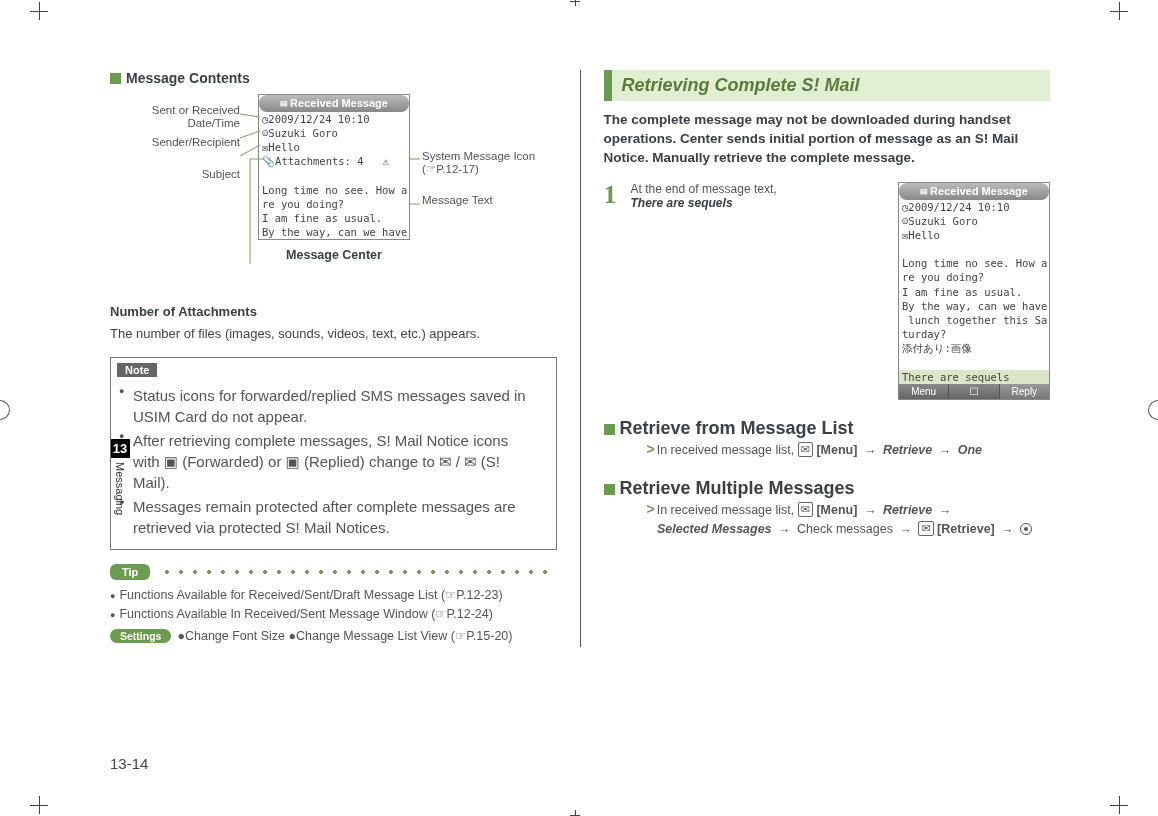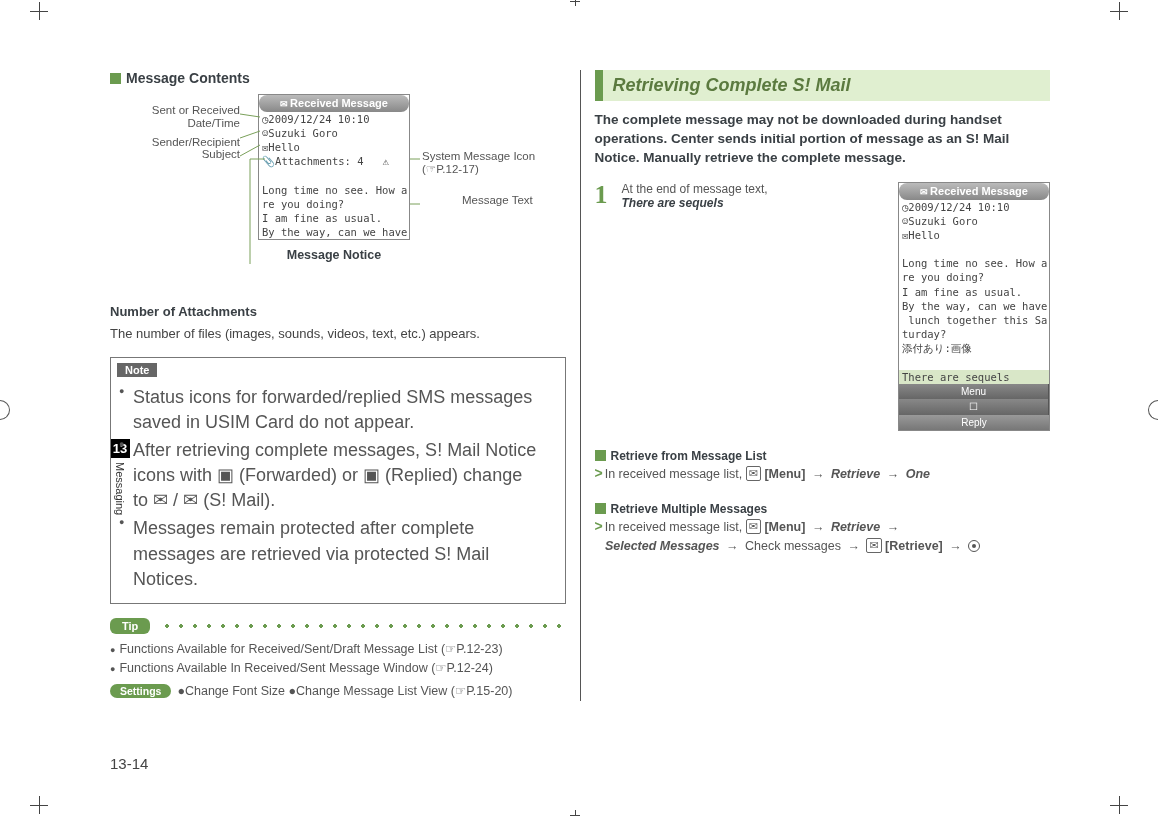--- a/index.html
+++ b/index.html
@@ -19,21 +19,21 @@
   .cm-tl { top: 2px; left: 30px; }
   .cm-tr { top: 2px; right: 30px; }
   .cm-bl { bottom: 2px; left: 30px; }
   .cm-br { bottom: 2px; right: 30px; }
   .cm-tc { top: -4px; left: 570px; width:10px; height:10px; }
   .cm-bc { bottom: -4px; left: 570px; width:10px; height:10px; }
   .half-circle-left { position:absolute; left:0; top:400px; width:10px; height:20px; border:1px solid #555; border-left:none; border-radius:0 20px 20px 0; }
   .half-circle-right { position:absolute; right:0; top:400px; width:10px; height:20px; border:1px solid #555; border-right:none; border-radius:20px 0 0 20px; }
   
   .page { position:absolute; top:70px; left:110px; width:940px; }
-  .cols { display:flex; gap:12px; }
+  .cols { display:flex; gap:21px; }
   .col { flex:1; min-width:0; }
   .divider { width:1px; background:#555; margin:0 2px; }
 
   .side-tab { position:absolute; left:110px; top:439px; width:20px; }
   .side-tab .chapnum { background:#000; color:#fff; font-weight:bold; text-align:center; font-size:13px; padding:2px 0; }
   .side-tab .chaptxt { writing-mode:vertical-rl; font-size:11px; padding-top:4px; text-align:center; margin:0 auto; }
 
   .page-num { position:absolute; left:110px; top:755px; font-size:15px; color:#444; }
 
   .green-bullet { display:inline-block; width:11px; height:11px; background:#6b9b4f; margin-right:5px; vertical-align:-1px; }
@@ -48,36 +48,36 @@
   }
   .phone-screen .titlebar {
     background: linear-gradient(#bbb,#888);
     color:#fff; font-weight:bold; padding:1px 4px;
     font-size:11px; text-align:center;
     font-family: "Helvetica Neue", Arial, sans-serif;
     border-radius: 8px;
   }
   .phone-screen .row { padding:0 3px; white-space:pre; }
   .phone-screen .row.hl { background:#d9e7c8; }
-  .phone-screen .softkeys { display:flex;flex-direction:column; }
+  .phone-screen .softkeys { display:flex; }
   .phone-screen .softkeys span {
     flex:1; text-align:center; background: linear-gradient(#888,#666);
     color:#fff; font-size:10px; padding:1px 0; font-family: Arial, sans-serif;
     border-right:1px solid #555;
   }
   .phone-screen .softkeys span:last-child { border-right:none; background:linear-gradient(#999,#777); }
 
   .fig-caption { text-align:center; font-weight:bold; font-size:12.5px; margin-top:4px; color:#3a4045; }
 
   .body-text { font-size:13px; color:#444; margin-top:6px; line-height:1.35; }
   .subhead { font-weight:bold; font-size:13px; color:#3a4045; margin-top:10px; }
 
   .note-box { border:1px solid #777; margin-top:14px; padding:6px 24px 8px 8px; }
   .note-label { display:inline-block; background:#666; color:#fff; font-weight:bold; font-size:11px; padding:1px 8px; margin:-14px 0 6px -2px; position:relative; top:-2px; }
-  .note-box ul { list-style:none; padding-left:0; font-size:18px; color:#555; line-height:1.4; }
+  .note-box ul { list-style:none; padding-left:0; font-size:15px; color:#555; line-height:1.4; }
   .note-box li { position:relative; padding-left:14px; margin-bottom:3px; }
   .note-box li::before { content:"●"; position:absolute; left:0; top:0; font-size:9px; color:#555; }
 
   .tip-row { display:flex; align-items:center; margin-top:14px; }
   .tip-pill { background:#6b9b4f; color:#fff; font-weight:bold; font-size:11px; border-radius:6px; padding:2px 12px; }
   .dots { flex:1; height:4px; background-image: radial-gradient(circle, #6b9b4f 2px, transparent 2px); background-size:14px 4px; background-repeat:repeat-x; margin-left:10px; }
 
   .tip-lines { font-size:12.5px; color:#555; margin-top:6px; line-height:1.55; }
   .tip-lines .bullet::before { content:"●"; font-size:9px; margin-right:4px; color:#555; }
   .settings-pill { background:#6b9b4f; color:#fff; font-weight:bold; font-size:10.5px; border-radius:10px; padding:1px 10px; margin-right:6px; }
@@ -90,23 +90,23 @@
   }
 
   .intro { font-weight:bold; font-size:13.5px; color:#3a4045; line-height:1.4; margin-bottom:14px; }
 
   .step-row { display:flex; gap:14px; align-items:flex-start; }
   .step-num { font-family: Georgia, serif; font-size:26px; font-weight:bold; color:#6b9b4f; line-height:1; }
   .step-text { font-size:12px; color:#555; }
   .step-text .em { font-style:italic; font-weight:bold; color:#3a4045; }
 
   .sub-sec { margin-top:18px; }
-  .sub-sec .hed { font-weight:bold; font-size:12px; color:#3a4045; }
+  .sub-sec .hed { font-weight:bold; font-size:18px; color:#3a4045; }
   .sub-sec .g-arrow { font-weight:bold; color:#6b9b4f; font-size:14px; margin-right:2px; }
-  .flow { font-size:12.5px; color:#555; line-height:1.5; }
+  .flow { font-size:12.5px; color:#555; line-height:1.5;margin-left:43px; }
   .flow .kw { font-weight:bold; }
   .flow .kwi { font-weight:bold; font-style:italic; }
   .flow .arrow { margin:0 3px; }
   .icon-box { display:inline-block; border:1px solid #666; border-radius:2px; padding:0 2px; font-size:10px; vertical-align:1px; line-height:1.2; }
   .icon-circle { display:inline-block; width:12px; height:12px; border:1.5px solid #555; border-radius:50%; vertical-align:-2px; position:relative; }
   .icon-circle::after { content:""; position:absolute; left:3px; top:3px; width:4px; height:4px; background:#555; border-radius:50%; }
   .icon-envelope { font-size:11px; }
 
   .annot-line { stroke:#7aa05a; stroke-width:1; fill:none; }
 
@@ -138,52 +138,52 @@
 
   <div class="sec-title">
     <span class="green-bullet"></span><span>Message Contents</span>
   </div>
 
   <div class="fig-wrap" style="height:190px;">
 
     <div style="position:absolute; left:0; top:10px; width:130px;">
       <div class="annot-label" style="line-height:1.15;">Sent or Received Date/Time</div>
       <div class="annot-label" style="margin-top:6px;">Sender/Recipient</div>
-      <div class="annot-label" style="margin-top:0;">Subject</div>
+      <div class="annot-label" style="margin-top:20px;">Subject</div>
     </div>
 
     <div class="phone-screen" style="position:absolute; left:148px; top:0; width:152px;">
       <div class="titlebar"><span style="font-size:9px;">✉ </span><span>Received Message</span></div>
       <div class="row">◷2009/12/24 10:10</div>
       <div class="row">☺Suzuki Goro</div>
       <div class="row">✉Hello</div>
       <div class="row">📎Attachments: 4   ⚠</div>
       <div class="row">&nbsp;</div>
       <div class="row">Long time no see. How a</div>
       <div class="row">re you doing?</div>
       <div class="row">I am fine as usual.</div>
       <div class="row">By the way, can we have</div>
     </div>
 
     <div style="position:absolute; left:312px; top:56px;">
       <div class="annot-label-r"><span>System Message Icon</span><br><span>(☞P.12-17)</span></div>
-      <div class="annot-label-r" style="margin-top:18px;margin-left:40px;">Message Text</div>
+      <div class="annot-label-r" style="margin-top:18px;">Message Text</div>
     </div>
 
     <svg style="position:absolute; left:0; top:0; width:450px; height:170px; pointer-events:none;">
       <line class="annot-line" x1="130" y1="20" x2="150" y2="23"></line>
       <line class="annot-line" x1="130" y1="44" x2="150" y2="37"></line>
       <line class="annot-line" x1="130" y1="62" x2="150" y2="51"></line>
       <line class="annot-line" x1="300" y1="65" x2="310" y2="65"></line>
       <line class="annot-line" x1="300" y1="110" x2="310" y2="110"></line>
 
       <line class="annot-line" x1="155" y1="65" x2="140" y2="65"></line>
       <line class="annot-line" x1="140" y1="65" x2="140" y2="175"></line>
     </svg>
-    <div class="fig-caption" style="position:absolute; left:148px; top:150px; width:152px;">Message Notice</div>
+    <div class="fig-caption" style="position:absolute; left:148px; top:150px; width:152px;">Message Center</div>
   </div>
 
   <div class="subhead" style="margin-top:20px;">Number of Attachments</div>
   <div class="body-text">The number of files (images, sounds, videos, text, etc.) appears.</div>
 
   <div class="note-box">
     <span class="note-label">Note</span>
     <ul>
       <li>Status icons for forwarded/replied SMS messages saved in USIM Card do not appear.</li>
       <li>After retrieving complete messages, S! Mail Notice icons with ▣ (Forwarded) or ▣ (Replied) change to ✉ / ✉ (S! Mail).</li>

